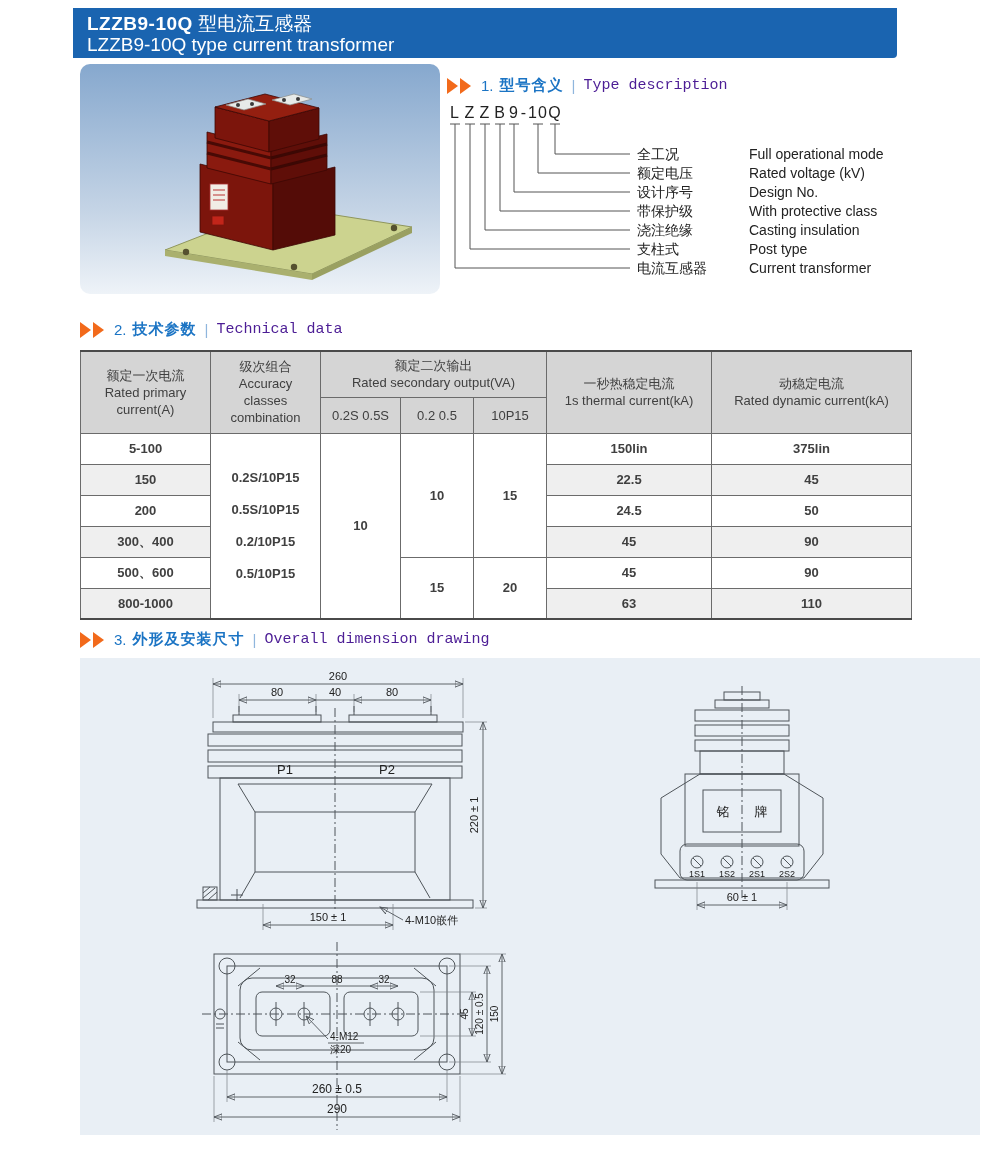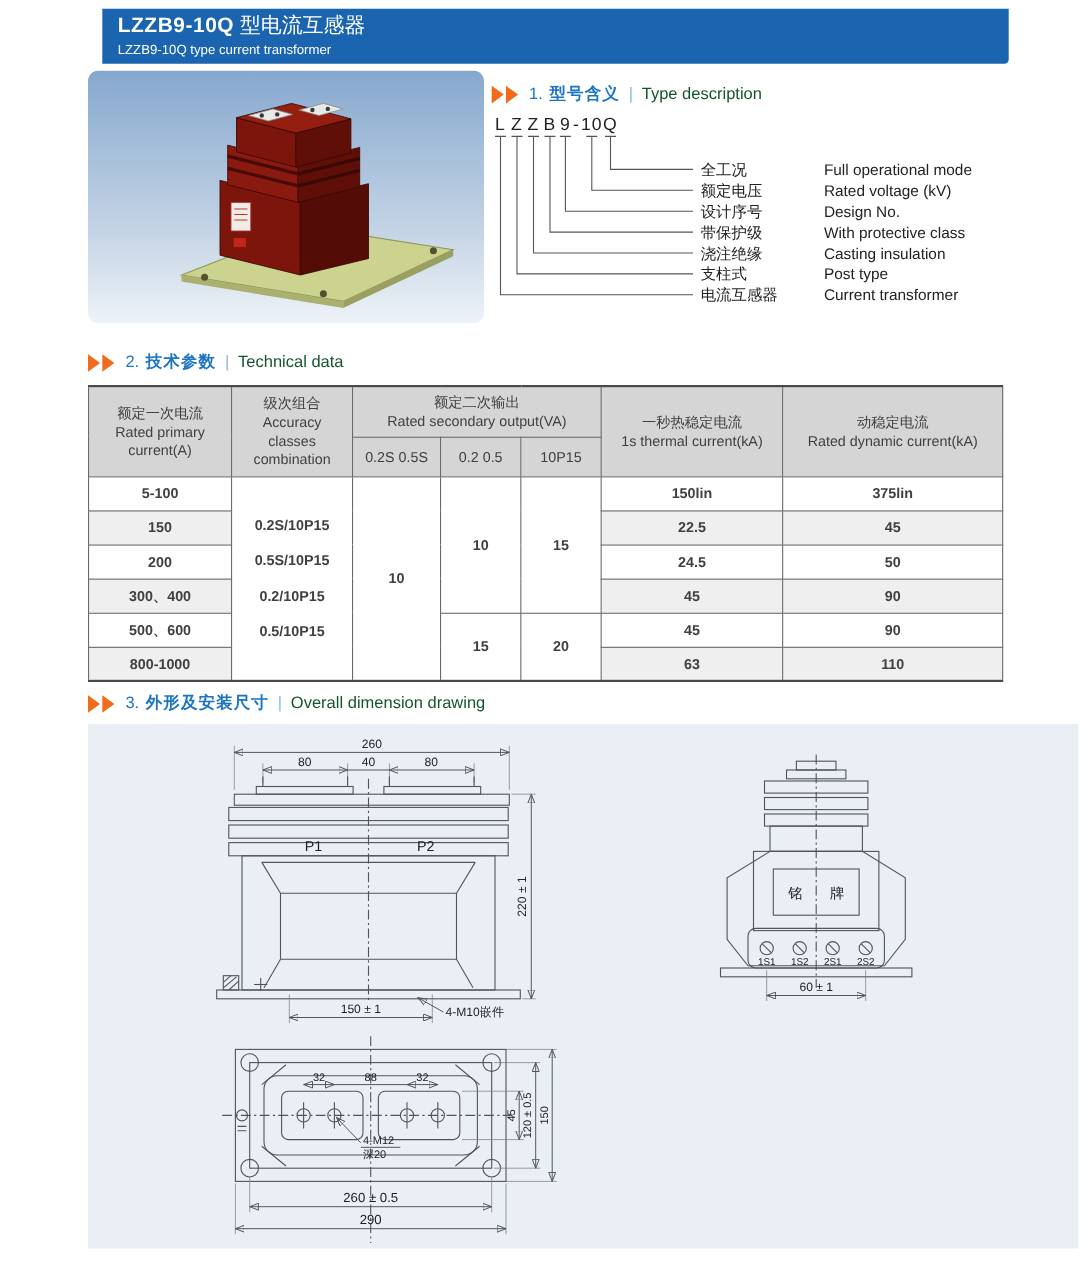--- a/index.html
+++ b/index.html
@@ -3,38 +3,38 @@
 <meta charset="utf-8">
 <style>
   html,body{margin:0;padding:0;}
   body{
     width:992px;height:1152px;position:relative;background:#ffffff;
     font-family:"Liberation Sans","DejaVu Sans",sans-serif;color:#333;
     overflow:hidden;
   }
   
   .hdr{
-    position:absolute;left:93px;top:8px;width:824px;height:50px;
+    position:absolute;left:73px;top:8px;width:824px;height:50px;
     background:#1a64b0;color:#fff;padding:4px 0 0 14px;box-sizing:border-box;
     border-radius:0 0 4px 0;
   }
   .hdr .l1{font-size:19px;line-height:23px;}
   .hdr .l1 .model{font-weight:bold;letter-spacing:.5px;}
-  .hdr .l2{font-size:12px;line-height:20px;font-weight:normal;}
+  .hdr .l2{font-size:19px;line-height:20px;font-weight:normal;}
   
   .sec-head{position:absolute;display:flex;align-items:center;font-size:15px;}
   .chev{display:flex;margin-right:8px;}
   .chev i{
     width:0;height:0;border-top:8px solid transparent;border-bottom:8px solid transparent;
     border-left:11px solid #f26a1b;margin-right:2px;
   }
   .sec-num{color:#1b74c4;margin-right:6px;}
   .sec-zh{color:#1b74c4;font-weight:bold;letter-spacing:1px;}
   .sec-sep{color:#8fb6dd;margin:0 8px;}
-  .sec-en{color:#14532d;}
+  .sec-en{color:#4c1d95;font-family:Liberation Mono, monospace;}
   
   .photo{position:absolute;left:80px;top:64px;}
   
   .typediag{position:absolute;left:447px;top:102px;}
   .typediag text{fill:#222;}
   .typediag .code{font-size:16px;letter-spacing:1px;fill:#222;}
   .typediag .zh{font-size:14px;}
   .typediag .en{font-size:14px;}
   .typediag line,.typediag path{stroke:#555;stroke-width:1;fill:none;}
   

